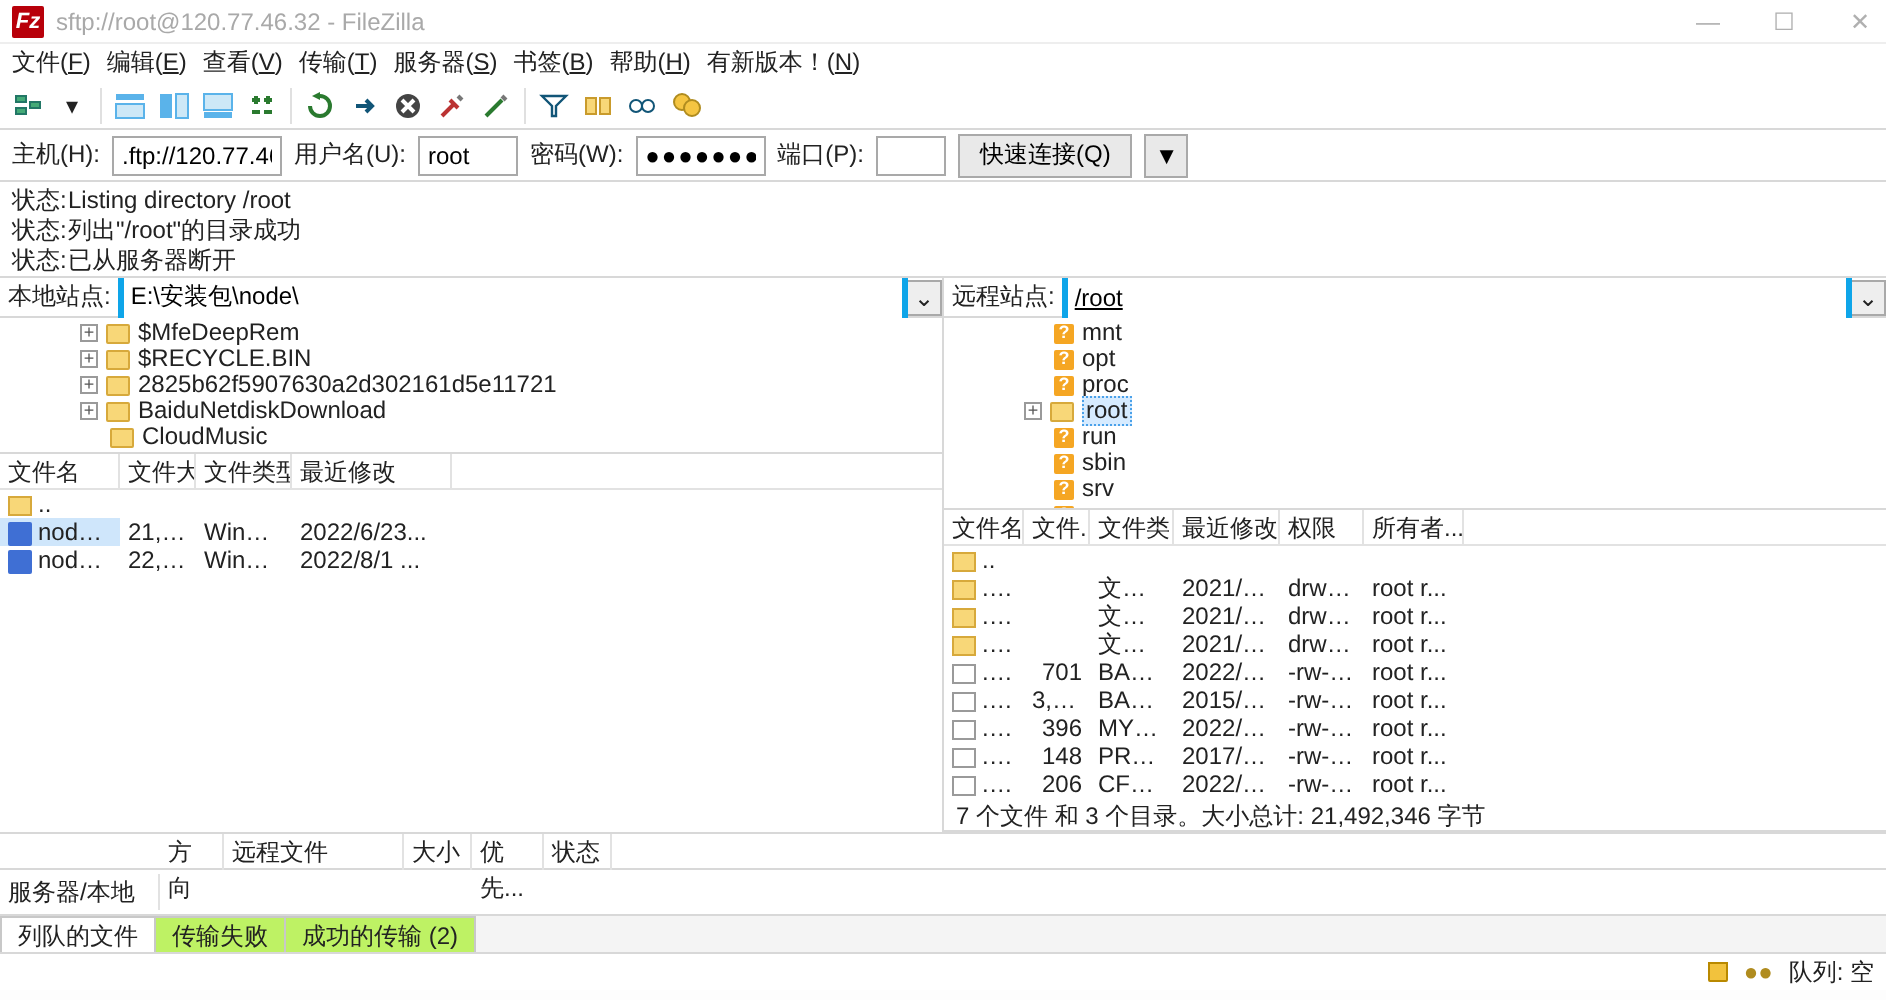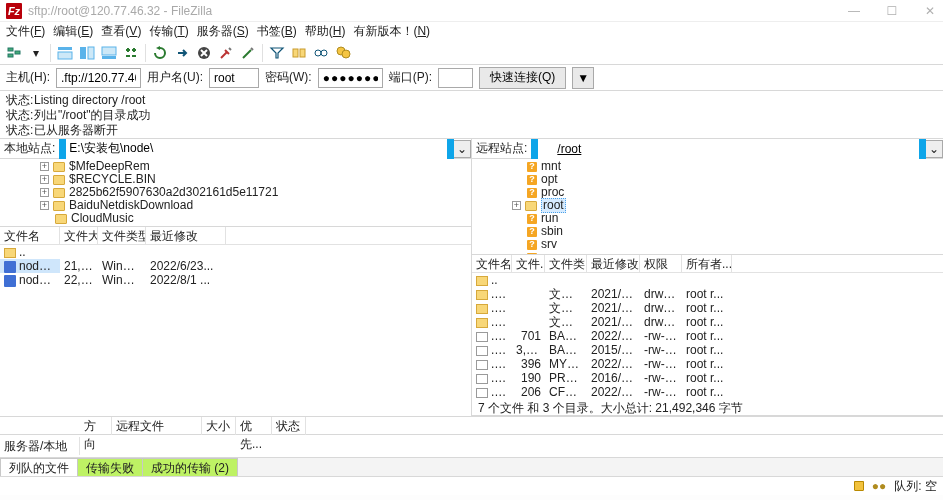--- a/index.html
+++ b/index.html
@@ -82,21 +82,21 @@
   .pane { display: flex; flex-direction: column; overflow: hidden; }
   .pane-left { width: 472px; border-right: 1px solid #d8d8d8; }
   .pane-right { flex: 1; }
 
   .pathrow {
     height: 20px; display: flex; align-items: center; border-bottom: 1px solid #d8d8d8;
     background: #fff;
   }
   .pathrow-label { padding: 0 4px; white-space: nowrap; }
   .pathrow select, .pathrow .path-input {
-    flex: 1; height: 34px; border: 7px solid #0ea5e9; font-size: 12px;
+    flex: 1; height: 34px; border: 3px solid #0ea5e9; font-size: 12px;
   }
   .pathrow .drop-btn {
     width: 17px; height: 18px; border: 1px solid #a9a9a9; border-left: none;
     background: #eee; display: flex; align-items: center; justify-content: center;
   }
 
   .tree {
     height: 68px; overflow-y: auto; border-bottom: 1px solid #d8d8d8;
     background: #fff; line-height: 13px; padding: 1px 0;
   }
@@ -394,21 +394,21 @@
             <div class="fl-cell" style="width: 48px;">WinRAR ...</div>
             <div class="fl-cell" style="width: 80px;">2022/8/1 ...</div>
           </div>
         </div>
     </div>
   </div>
 
   <div class="pane pane-right">
     <div class="pathrow">
       <span class="pathrow-label">远程站点:</span>
-      <input class="path-input" style="padding: 0px 19px; text-decoration: underline;" value="/root">
+      <input class="path-input" style="padding: 0px 3px; text-decoration: underline;" value="/root">
       <span class="drop-btn">⌄</span>
     </div>
     <div class="tree" id="remote-tree" style="height:96px;">
         <div class="tree-row">
           <span style="width:11px;"></span>
           <span class="qmark">?</span>
           <span class="ttext">mnt</span>
         </div>
         <div class="tree-row">
           <span style="width:11px;"></span>
@@ -507,23 +507,23 @@
           <div class="fl-row">
             <div class="fl-cell" style="width: 40px;"><span class="file-ico-file"></span>.my...</div>
             <div class="fl-cell" style="width: 33px; text-align: right;">396</div>
             <div class="fl-cell" style="width: 42px;">MYSQ...</div>
             <div class="fl-cell" style="width: 53px;">2022/8/...</div>
             <div class="fl-cell" style="width: 42px;">-rw---...</div>
             <div class="fl-cell" style="width: 50px;">root r...</div>
           </div>
           <div class="fl-row">
             <div class="fl-cell" style="width: 40px;"><span class="file-ico-file"></span>.pro...</div>
-            <div class="fl-cell" style="width: 33px; text-align: right;">190</div>
+            <div class="fl-cell" style="width: 33px; text-align: right;">148</div>
             <div class="fl-cell" style="width: 42px;">PROFI...</div>
-            <div class="fl-cell" style="width: 53px;">2016/8/...</div>
+            <div class="fl-cell" style="width: 53px;">2017/8/...</div>
             <div class="fl-cell" style="width: 42px;">-rw-r-...</div>
             <div class="fl-cell" style="width: 50px;">root r...</div>
           </div>
           <div class="fl-row">
             <div class="fl-cell" style="width: 40px;"><span class="file-ico-file"></span>.py...</div>
             <div class="fl-cell" style="width: 33px; text-align: right;">206</div>
             <div class="fl-cell" style="width: 42px;">CFG ...</div>
             <div class="fl-cell" style="width: 53px;">2022/7/...</div>
             <div class="fl-cell" style="width: 42px;">-rw-r-...</div>
             <div class="fl-cell" style="width: 50px;">root r...</div>

